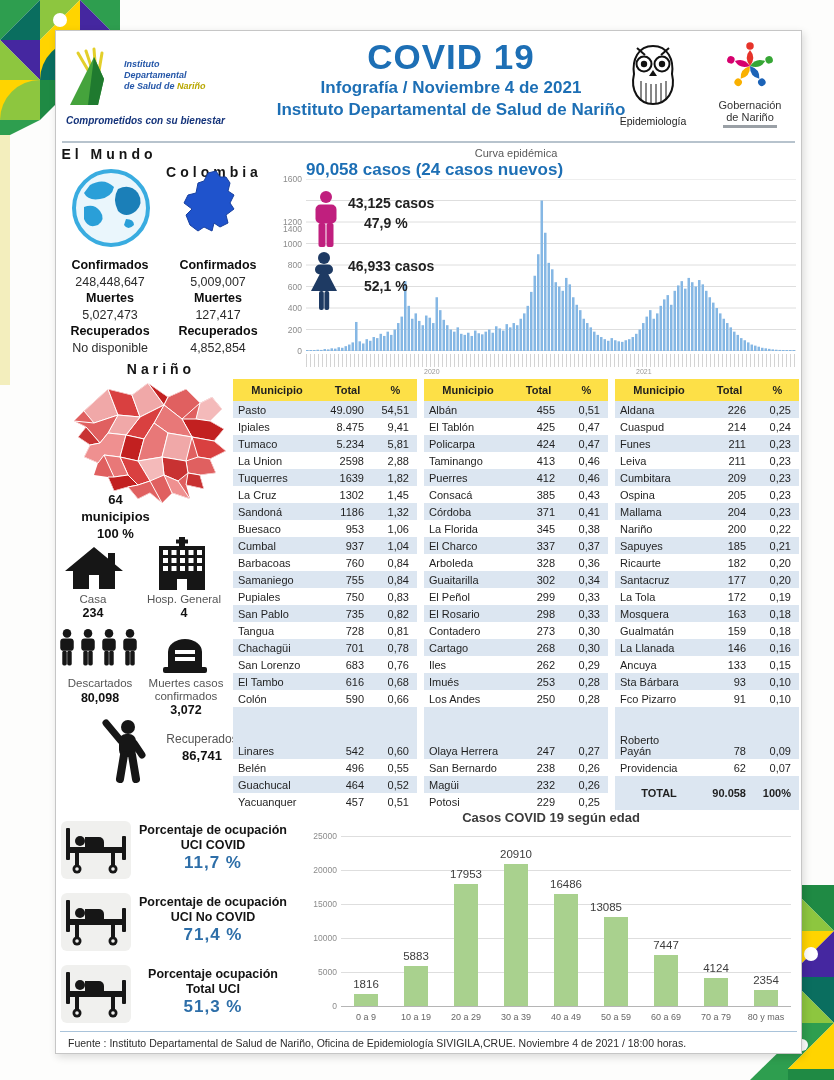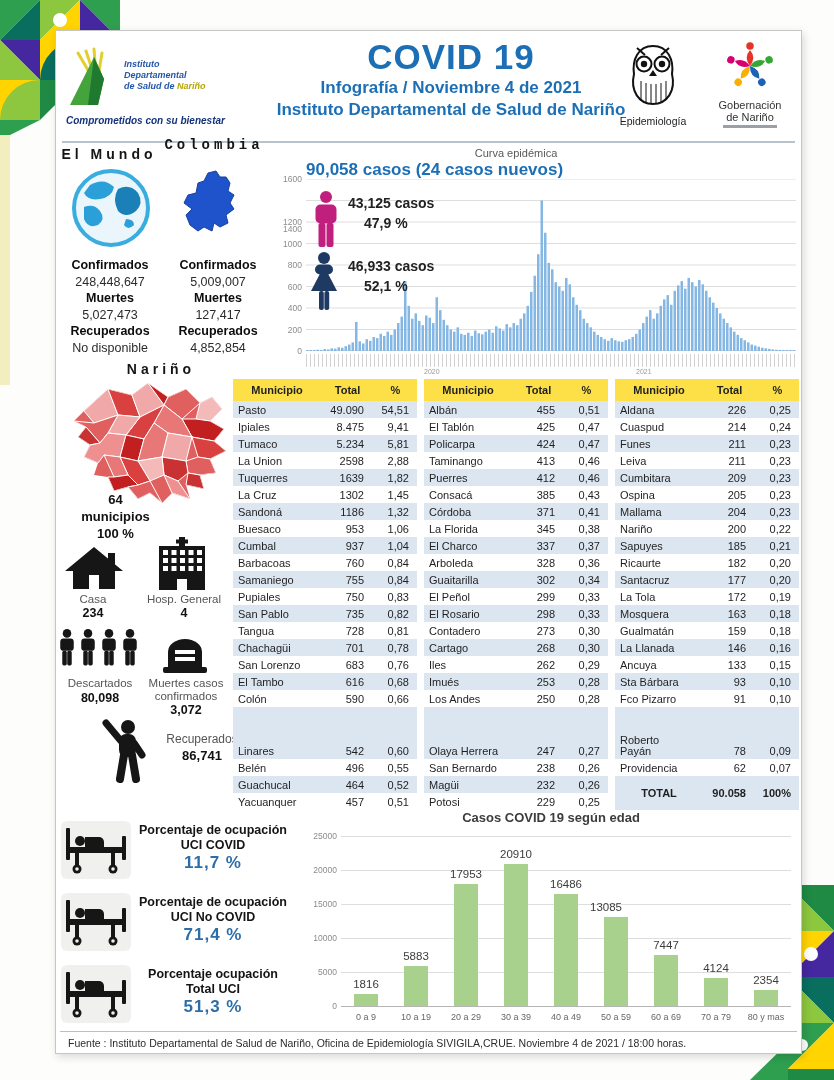--- a/index.html
+++ b/index.html
@@ -226,21 +226,21 @@
         </g>
       </svg>
       <div class="gov-l">Gobernación</div>
       <div class="gov-l">de Nariño</div>
       <div class="gov-rule"></div>
     </div>
 
     <div class="abs" style="left:6px;top:110px;width:733px;height:2px;background:#b7c3cd;"></div>
 
     <div class="abs sec-title" style="left:0;top:115px;width:106px;">El Mundo</div>
-    <div class="abs sec-title" style="left:102px;top:106px;width:112px;font-family:Liberation Mono, monospace;">Colombia</div>
+    <div class="abs sec-title" style="left:102px;top:133px;width:112px;">Colombia</div>
 
     <svg class="abs" style="left:14px;top:136px;" width="82" height="82">
       <circle cx="41" cy="41" r="37" fill="#eaf6fc" stroke="#39ace0" stroke-width="4"></circle>
       <path d="M20 18 q14 -8 24 2 q-2 10 -14 12 q-12 2 -16 -6 z" fill="#2a9fd8"></path>
       <path d="M14 40 q10 -4 16 4 q6 8 -2 14 q-10 4 -14 -6 z" fill="#2a9fd8"></path>
       <path d="M48 22 q12 -6 20 4 q6 10 -2 18 q-10 8 -18 0 q-6 -12 0 -22 z" fill="#1b7fb8"></path>
       <path d="M56 52 q8 0 8 6 q-6 6 -10 0 z" fill="#2a9fd8"></path>
     </svg>
     <svg class="abs" style="left:112px;top:138px;" width="88" height="84" viewBox="0 0 88 84">
       <polygon fill="#1f53cc" stroke="#173f9e" stroke-width="1" points="40,4 48,2 52,8 58,8 62,14 60,22 66,26 62,34 66,40 58,46 60,54 52,58 46,54 44,62 36,58 30,62 22,56 18,46 24,40 16,34 20,26 28,24 30,14 36,12"></polygon>

